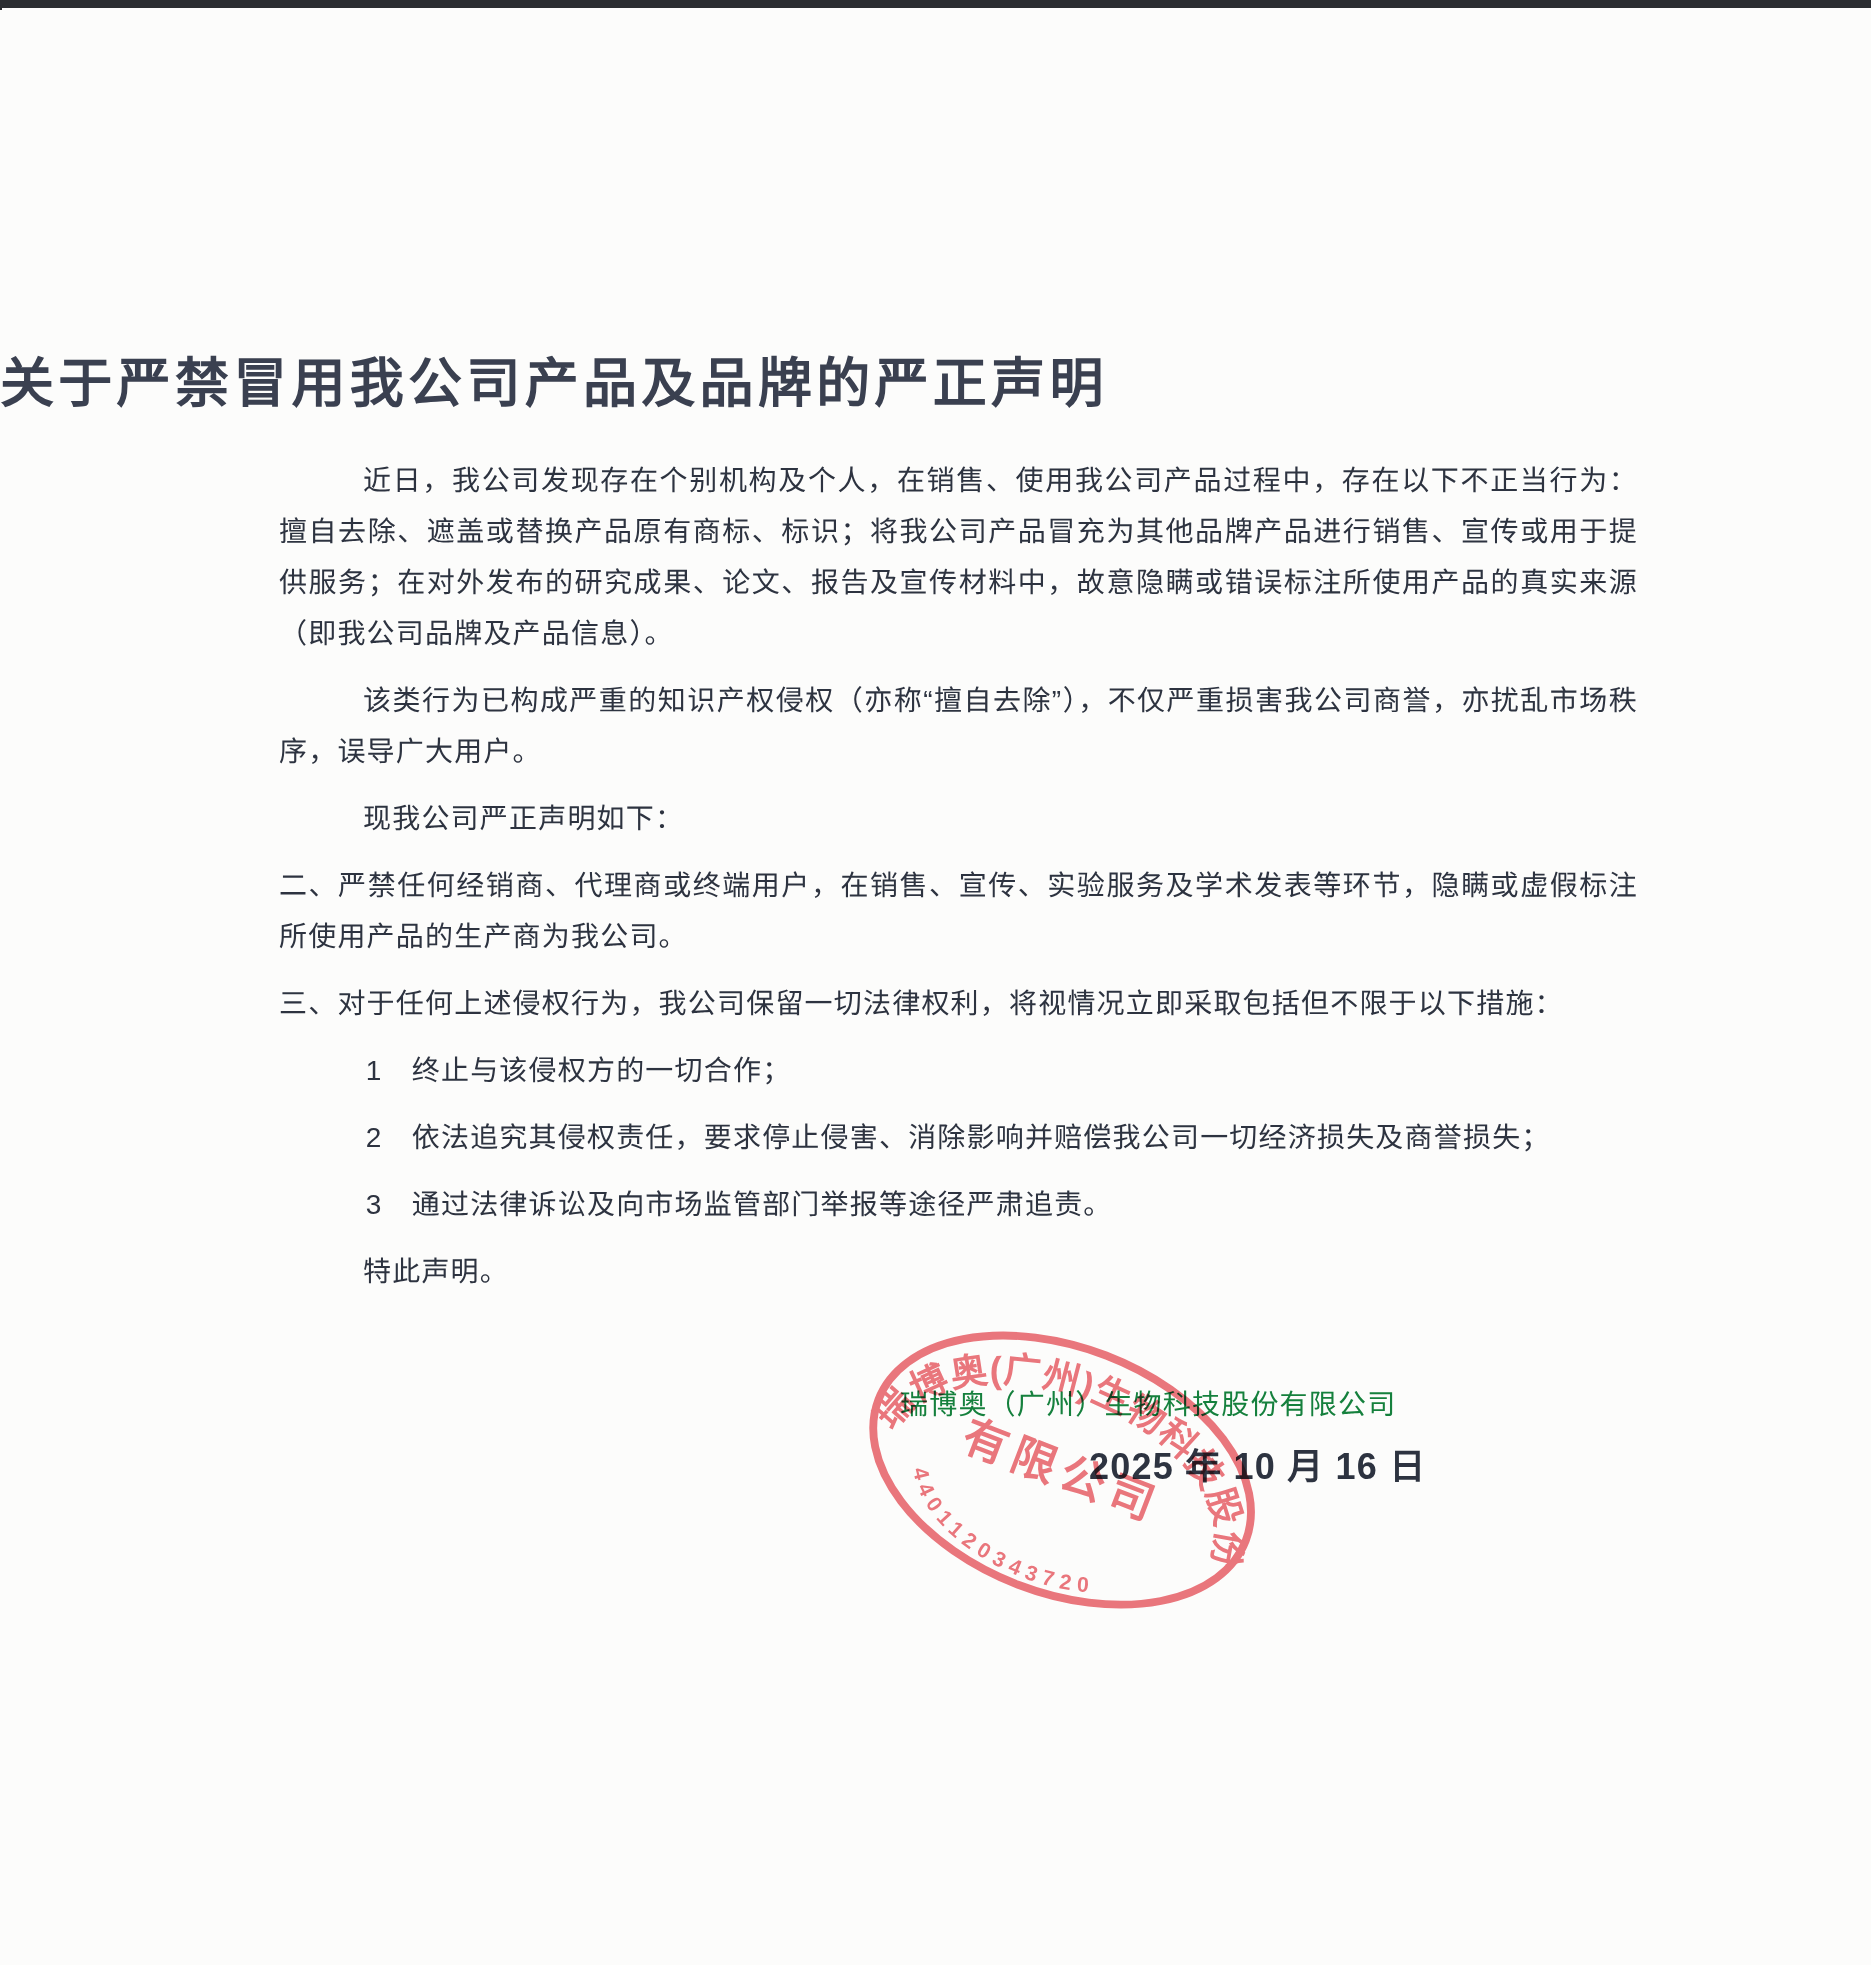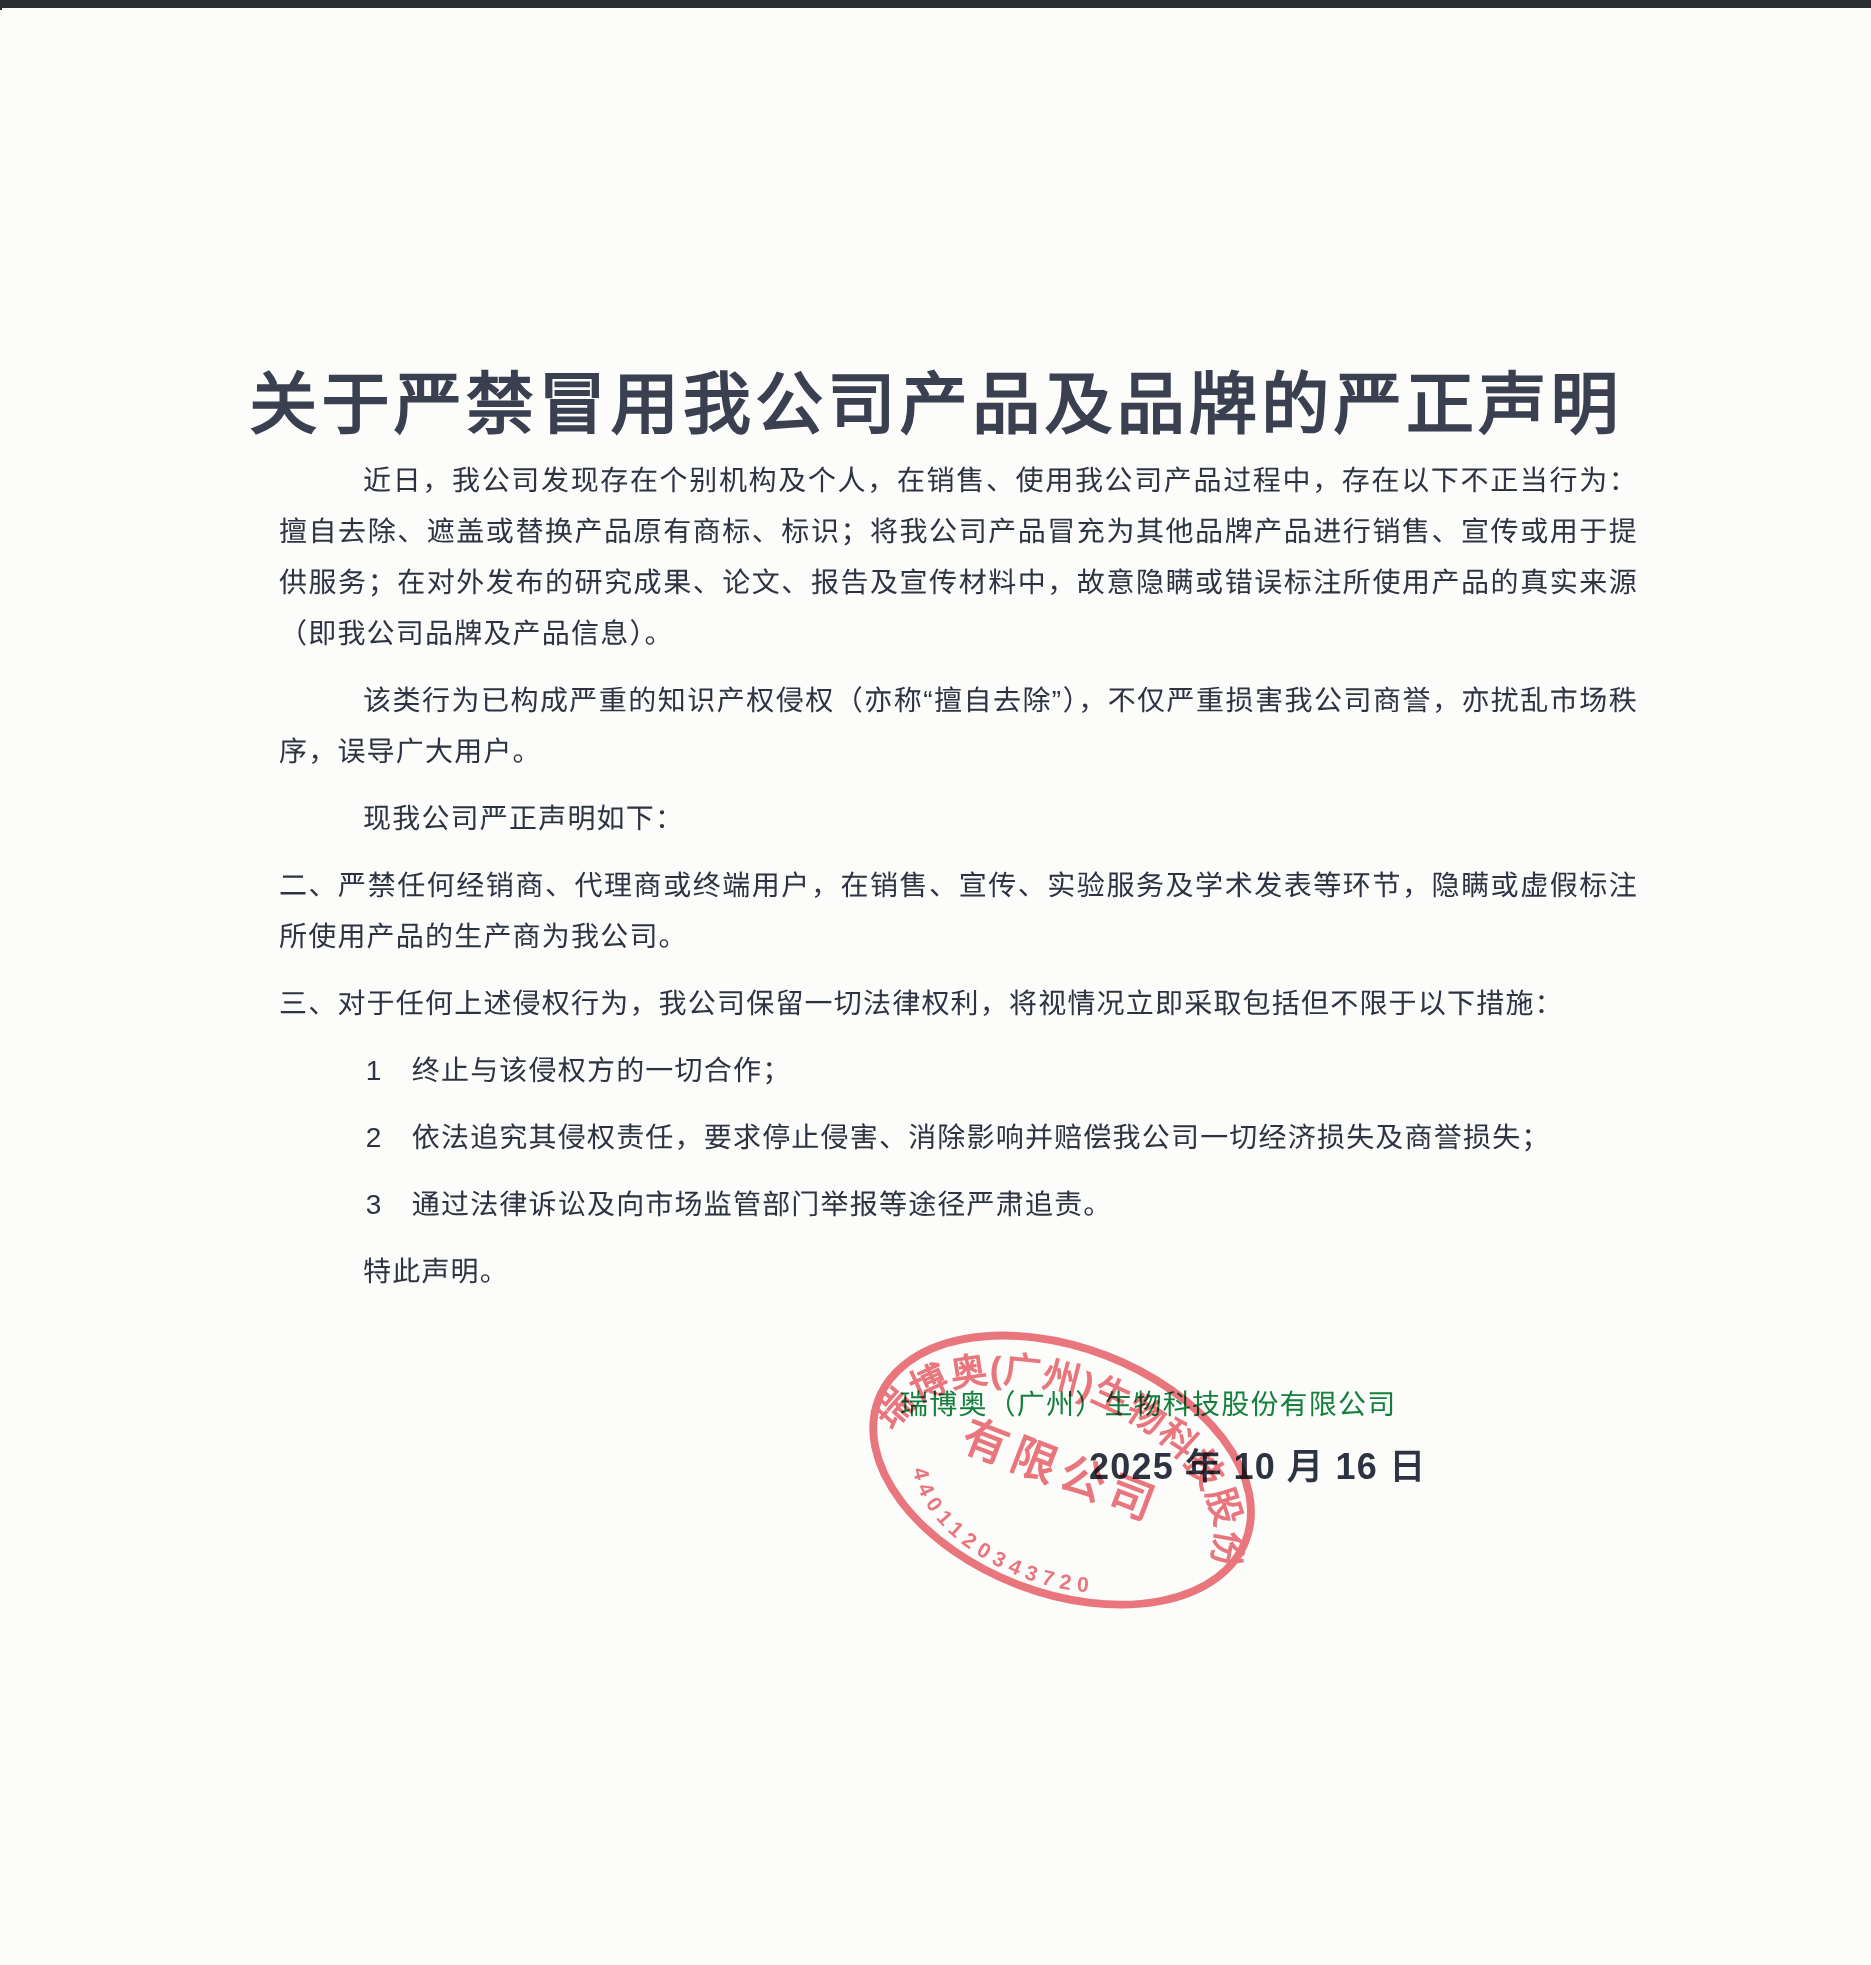--- a/index.html
+++ b/index.html
@@ -8,22 +8,22 @@
     background:#fcfcfb;overflow:hidden;
     font-family:"Liberation Sans","DejaVu Sans",sans-serif;
     color:#2d3340;
   }
   
   .scan-band{position:absolute;left:2.4px;top:0;width:1870px;height:8.3px;background:#2b2d31;}
   .scan-band:before{content:"";position:absolute;left:-2.4px;top:0;width:2.4px;height:10.2px;background:#2b2d31;}
 
   .doc-title{
     position:absolute;left:0;top:303px;width:100%;
-    text-align:center;
-    font-size:68px;font-weight:600;letter-spacing:4.3px;
+    text-align:left;
+    font-size:54px;font-weight:600;letter-spacing:4.3px;
     color:#3a4050;
   }
   .doc-body{
     position:absolute;left:263px;top:439px;width:1391px;
     font-size:28px;line-height:51px;letter-spacing:1.2px;
     text-align:justify;text-justify:inter-ideograph;
     color:#2d3340;
   }
   .doc-body p{margin:16px;padding:0;}
   .doc-body p.indent{text-indent:3em;}

